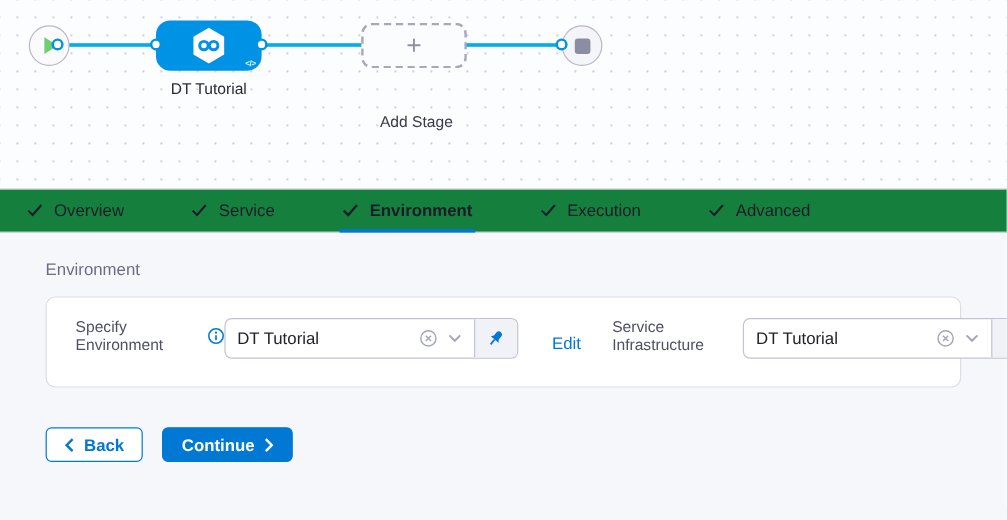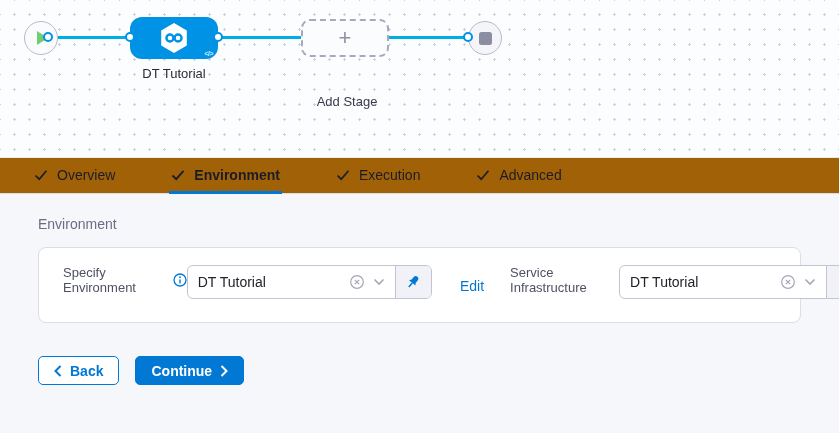--- a/index.html
+++ b/index.html
@@ -59,23 +59,23 @@
   }
   .node-label {
     position:absolute; top:66px; font-size:13px; color:#2b2b38;
     text-align:center; width:110px; z-index:2;
   }
   .lbl-stage { left:119px; }
   .lbl-add   { left:292px; color:#3a3b4a;margin-top:28px; }
 
   
   .tabbar {
-    height:37px; flex:none; background:#a16207;
+    height:37px; flex:none; background:#15803d;
     border-top:1px solid #e9eaf1; border-bottom:1px solid #dadbe6;
-    display:flex; align-items:stretch; padding-left:32px; gap:52px;
+    display:flex; align-items:stretch; padding-left:20px; gap:52px;
   }
   .tab {
     display:flex; align-items:center; gap:9px; cursor:pointer;
     font-size:14px; color:#1c1c28; border-bottom:3px solid transparent;
     padding:0 2px; margin-bottom:-1px;
   }
   .tab.active { font-weight:bold; border-bottom-color:#0278d5; }
   .check-icon { display:flex; }
 
   
@@ -157,20 +157,28 @@
 </div>
 
 <div class="tabbar">
   <div class="tab">
     <span class="check-icon">
       <svg width="14" height="14" viewBox="0 0 14 14">
           <polyline points="1.5,7.5 5.2,11.2 12.5,2.8" fill="none" stroke="#1c1c28" stroke-width="1.7"></polyline>
         </svg>
     </span>
     <span>Overview</span>
+  </div>
+  <div class="tab">
+    <span class="check-icon">
+      <svg width="14" height="14" viewBox="0 0 14 14">
+          <polyline points="1.5,7.5 5.2,11.2 12.5,2.8" fill="none" stroke="#1c1c28" stroke-width="1.7"></polyline>
+        </svg>
+    </span>
+    <span>Service</span>
   </div>
   <div class="tab active">
     <span class="check-icon">
       <svg width="14" height="14" viewBox="0 0 14 14">
           <polyline points="1.5,7.5 5.2,11.2 12.5,2.8" fill="none" stroke="#1c1c28" stroke-width="1.9"></polyline>
         </svg>
     </span>
     <span>Environment</span>
   </div>
   <div class="tab">

